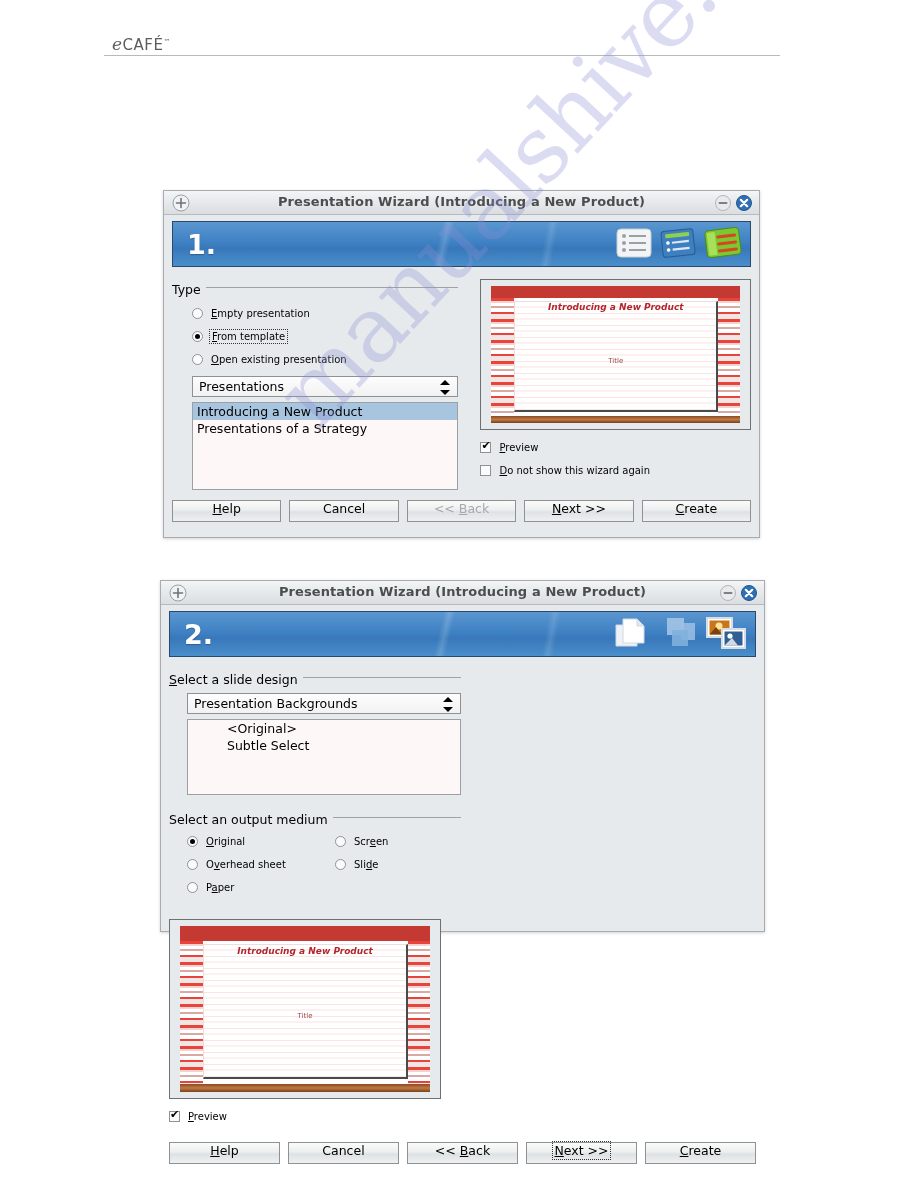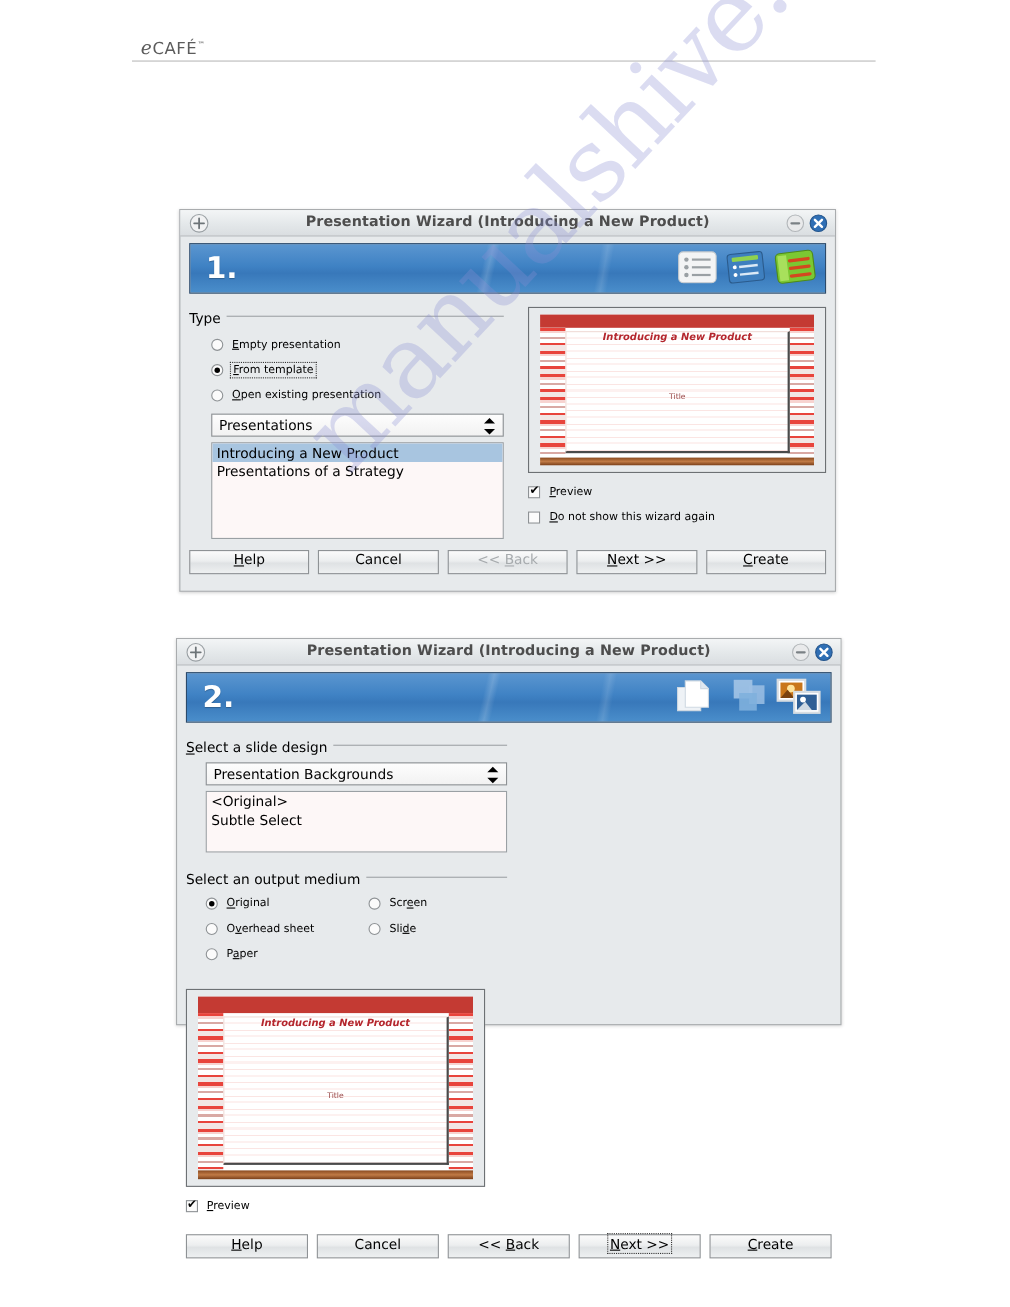--- a/index.html
+++ b/index.html
@@ -7,21 +7,21 @@
   body {
     width: 918px; height: 1188px;
     background: #ffffff;
     font-family: "DejaVu Sans", "Liberation Sans", sans-serif;
     position: relative;
     overflow: hidden;
   }
 
   
   .page-header {
-    position:absolute; left:120px; top:34px; width:676px; height:22px;
+    position:absolute; left:104px; top:34px; width:676px; height:22px;
     border-bottom:1px solid #b9b9b9;
   }
   .logo {
     font-family:"DejaVu Sans","Liberation Sans",sans-serif;
     font-size:15px; color:#5c5c5c; letter-spacing:0.5px;
     position:absolute; left:8px; top:0px; white-space:nowrap;
   }
   .logo .e { font-style:italic; font-size:17px; font-family:"DejaVu Serif","Liberation Serif",serif;}
   .logo .tm { font-size:7px; vertical-align:super; }
 
@@ -436,21 +436,21 @@
         </div>
 
         <div style="padding-left:18px; margin-top:3px;">
           <div class="combo">
             <span class="ctext">Presentation Backgrounds</span>
             <span class="spin">
               <span class="tri-up"></span>
               <span class="tri-dn"></span>
             </span>
           </div>
-          <div class="listbox" style="height:56px;">
+          <div class="listbox" style="height:76px;padding-left:35px;">
             <div class="li">&lt;Original&gt;</div>
             <div class="li">Subtle Select</div>
           </div>
         </div>
 
         <div class="group" style="margin-top:14px;">
           <div class="g-line"></div>
           <span class="g-label">Select an output medium</span>
           <div style="display:flex; padding:2px 0 0 18px;">
             <div style="width:148px;">

